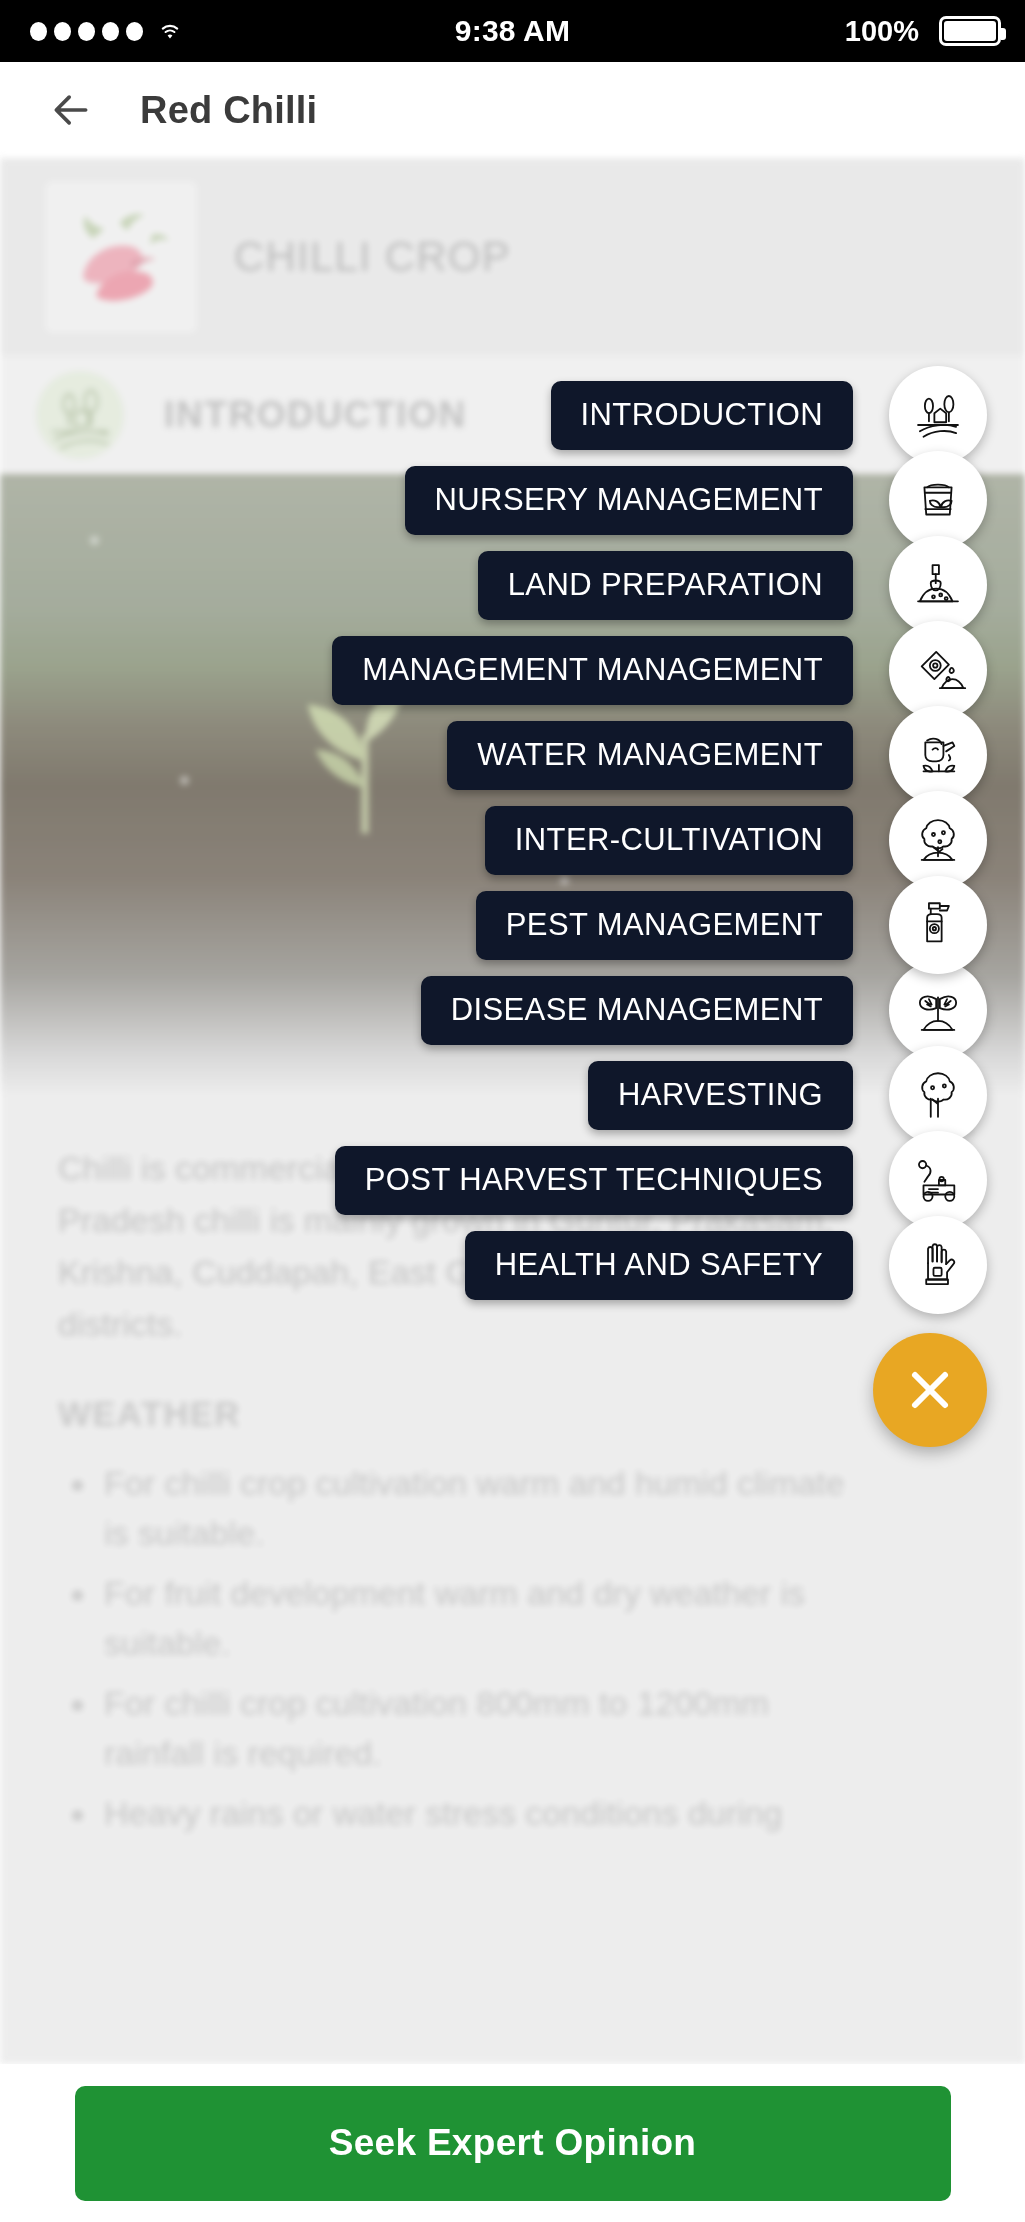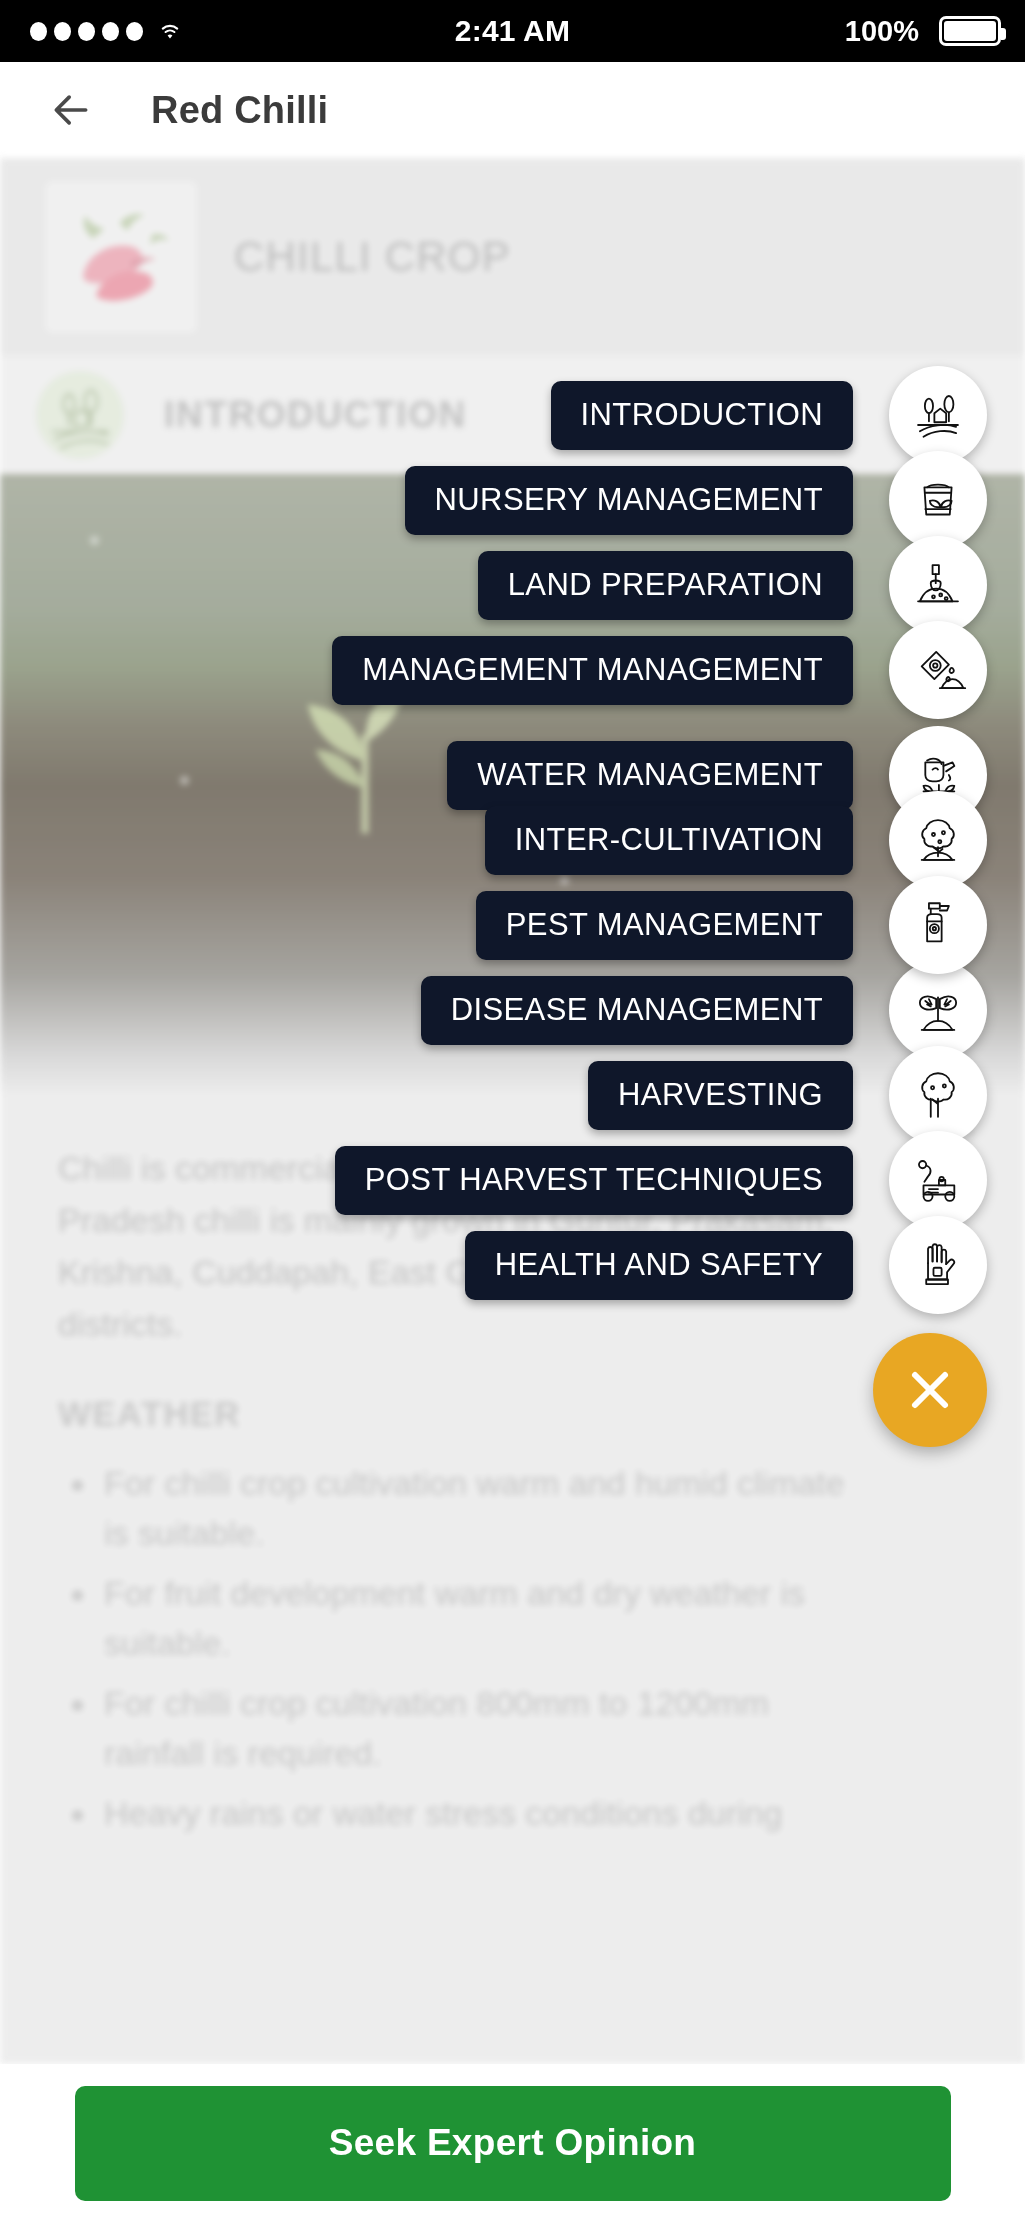--- a/index.html
+++ b/index.html
@@ -43,21 +43,21 @@
     content: ""; position: absolute; right: -8px; top: 9px;
     width: 5px; height: 12px; background: #ffffff; border-radius: 0 3px 3px 0;
   }
   .batt i { display:block; width: 100%; height: 100%; background: #ffffff; border-radius: 3px; }
 
   
   .appbar {
     position: absolute; top: 62px; left: 0;
     width: 1025px; height: 96px;
     background: #ffffff;
-    display: flex; align-items: center; gap: 11px;
+    display: flex; align-items: center;
   }
   .back-btn {
     margin-left: 48px; width: 46px; height: 46px;
     display: flex; align-items: center; justify-content: center;
     cursor: pointer;
   }
   .appbar-title {
     margin-left: 46px; font-size: 38px; font-weight: 700; color: #3b3b3b;
     letter-spacing: .2px;
   }
@@ -224,21 +224,21 @@
       <span class="sig-dot"></span>
       <span class="sig-dot"></span>
       <span class="wifi">
         <svg viewBox="0 0 24 24" width="28" height="24">
           <path d="M12 19.5l2.4-3.1a3.9 3.9 0 0 0-4.8 0L12 19.5z" fill="#fff"></path>
           <path d="M4.8 9.6a11 11 0 0 1 14.4 0" stroke="#fff" stroke-width="2.1" fill="none" stroke-linecap="round"></path>
           <path d="M7.6 13a7 7 0 0 1 8.8 0" stroke="#fff" stroke-width="2.1" fill="none" stroke-linecap="round"></path>
         </svg>
       </span>
     </div>
-    <div class="sb-center">2:41 AM</div>
+    <div class="sb-center">9:38 AM</div>
     <div class="sb-right">
       <span>100%</span>
       <span class="batt">
           <i></i>
         </span>
     </div>
   </div>
 
   <div class="appbar">
     <div class="back-btn">
@@ -372,21 +372,21 @@
               <circle cx="29" cy="27" r="2.4"></circle>
             <path d="M48 30c2 2 2 4 0 5s-4-1-3-3 2-3 3-2z"></path>
             <path d="M44 40c1.6 1.6 1.6 3.4 0 4.2s-3.4-.8-2.6-2.6 2-2.4 2.6-1.6z"></path>
             <path d="M36 52c3-7 7-10 12-10s9 3 12 10z"></path>
             <path d="M34 52h28"></path>
           </g>
         </svg>
       </span>
     </div>
 
-    <div class="sd-row" style="top:568px;text-align:right;">
+    <div class="sd-row" style="top:548px;text-align:right;">
       <span class="sd-chip">WATER MANAGEMENT</span>
       <span class="sd-icon">
         <svg viewBox="0 0 64 64">
           <g stroke="#111" stroke-width="2" fill="none" stroke-linecap="round" stroke-linejoin="round">
             <path d="M20 16c6-4 14-2 16 4"></path>
             <path d="M18 18h20v14c0 4-3 7-8 7h-4c-5 0-8-3-8-7z"></path>
             <path d="M38 22l10-4 2 4-9 6"></path>
             <path d="M26 26c2-2 5-2 6 0"></path>
             <path d="M44 32c2 3 2 5 0 6"></path>
             <path d="M16 50h34"></path>

